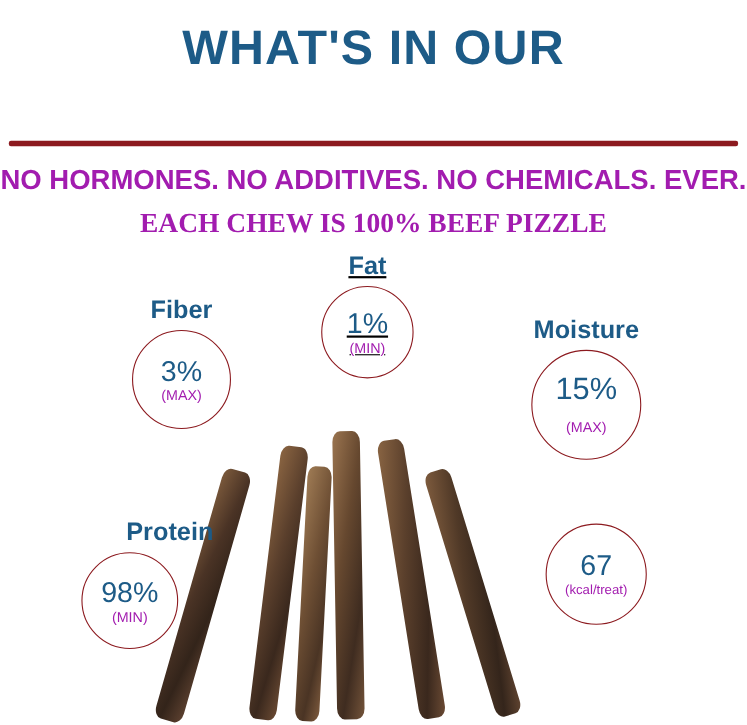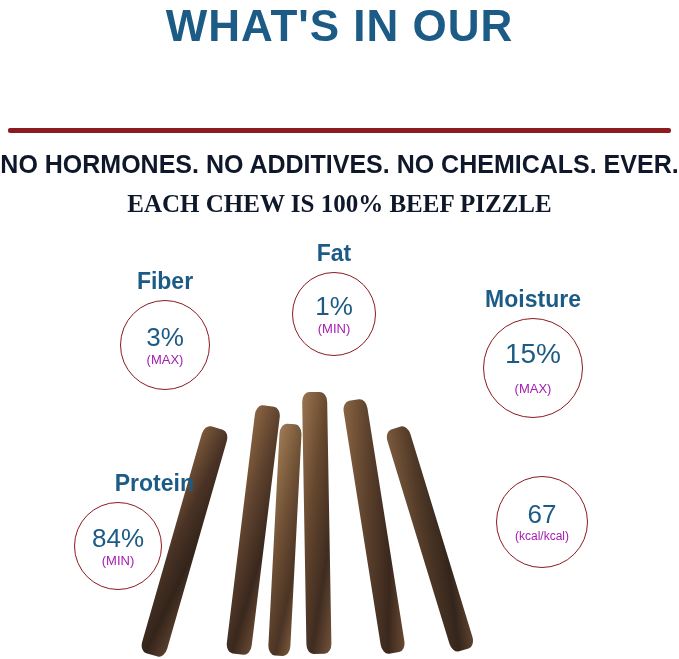--- a/index.html
+++ b/index.html
@@ -26,21 +26,21 @@
     position: absolute;
     left: 0;
     top: 0;
     width: 679px;
     text-align: center;
     color: #1d5b87;
     font-weight: bold;
     letter-spacing: 1px;
   }
   .headline-line1 {
-    top: 2px;
+    top: 20px;
     font-size: 44px;
     line-height: 48px;
   }
   .headline-line2 {
     top: 48px;
     font-size: 52px;
     line-height: 58px;
     letter-spacing: 2px;
   }
 
@@ -52,21 +52,21 @@
     height: 5px;
     background: #8c1a1f;
     border-radius: 2px;
   }
 
   .subhead {
     position: absolute;
     left: 0;
     width: 679px;
     text-align: center;
-    color: #0f172a;
+    color: #a21caf;
     font-weight: bold;
   }
   .subhead-line1 {
     top: 150px;
     font-size: 25px;
     letter-spacing: 0px;
   }
   .subhead-line2 {
     top: 190px;
     font-size: 25px;
@@ -119,21 +119,21 @@
   }
   .circle .unit {
     color: #a21caf;
     font-size: 13px;
     line-height: 15px;
     font-weight: normal;
     margin-top: 1px;
   }
 
   
-  .stat-fat      { left: 268px; top: 240px; width: 132px; }
+  .stat-fat      { left: 268px; top: 228px; width: 132px; text-decoration: underline; }
   .stat-fat .circle { width: 84px; height: 84px; }
 
   .stat-fiber    { left: 95px;  top: 268px; width: 140px; }
   .stat-fiber .circle { width: 90px; height: 90px; }
 
   .stat-moisture { left: 450px; top: 286px; width: 166px; }
   .stat-moisture .circle { width: 100px; height: 100px; gap: 12px; }
   .stat-moisture .circle .value { font-size: 28px; }
 
   .stat-protein  { left: 42px;  top: 470px; width: 152px; text-align: right; }
@@ -190,25 +190,25 @@
     <div class="stat-label">Moisture</div>
     <div class="circle">
       <div class="value">15%</div>
       <div class="unit">(MAX)</div>
     </div>
   </div>
 
   <div class="stat stat-protein">
     <div class="stat-label">Protein</div>
     <div class="circle">
-      <div class="value">84%</div>
+      <div class="value">98%</div>
       <div class="unit">(MIN)</div>
     </div>
   </div>
 
   <div class="stat stat-calorie">
     <div class="circle">
       <div class="value">67</div>
-      <div class="unit">(kcal/kcal)</div>
+      <div class="unit">(kcal/treat)</div>
     </div>
   </div>
 
 </div>
 
 </body></html>

